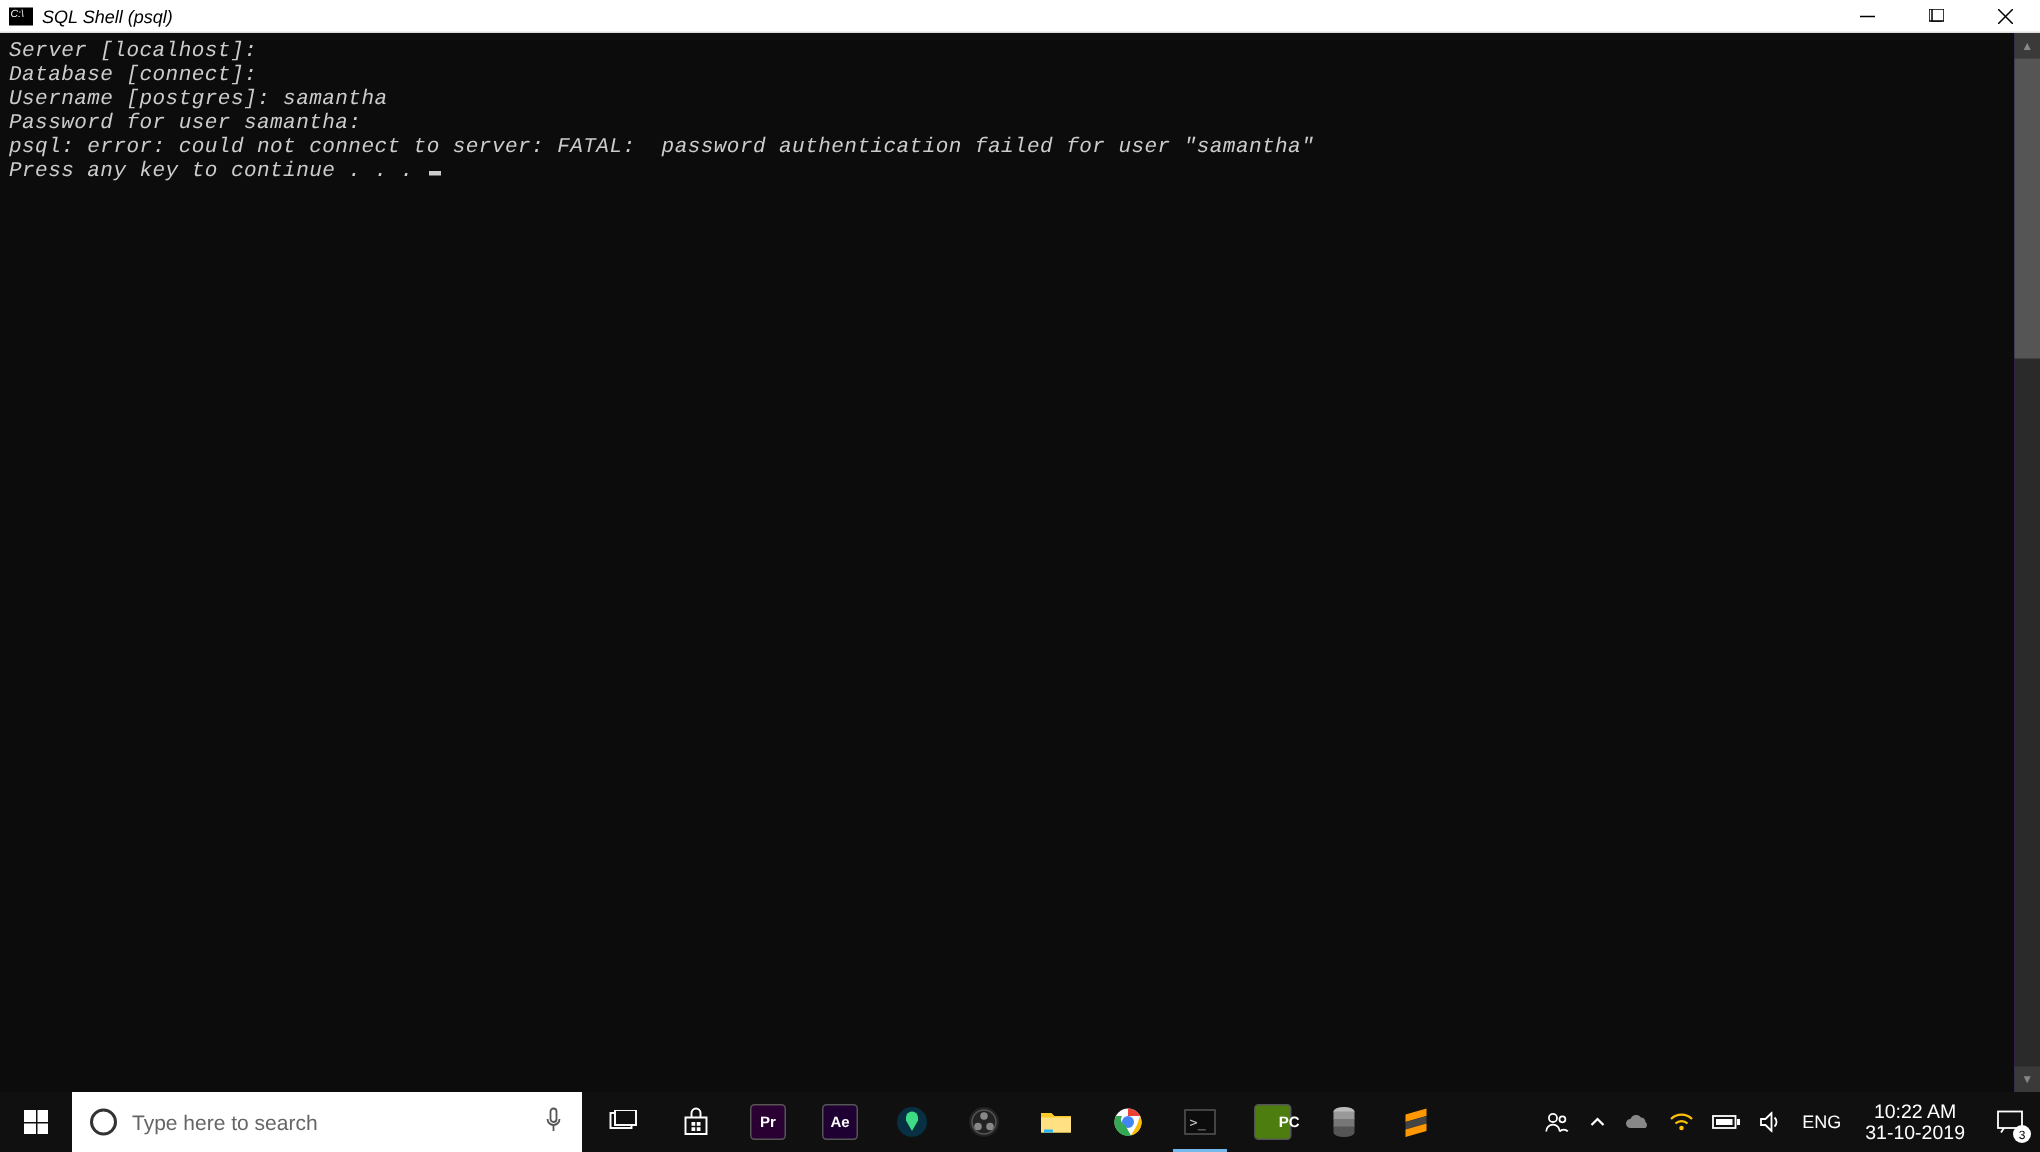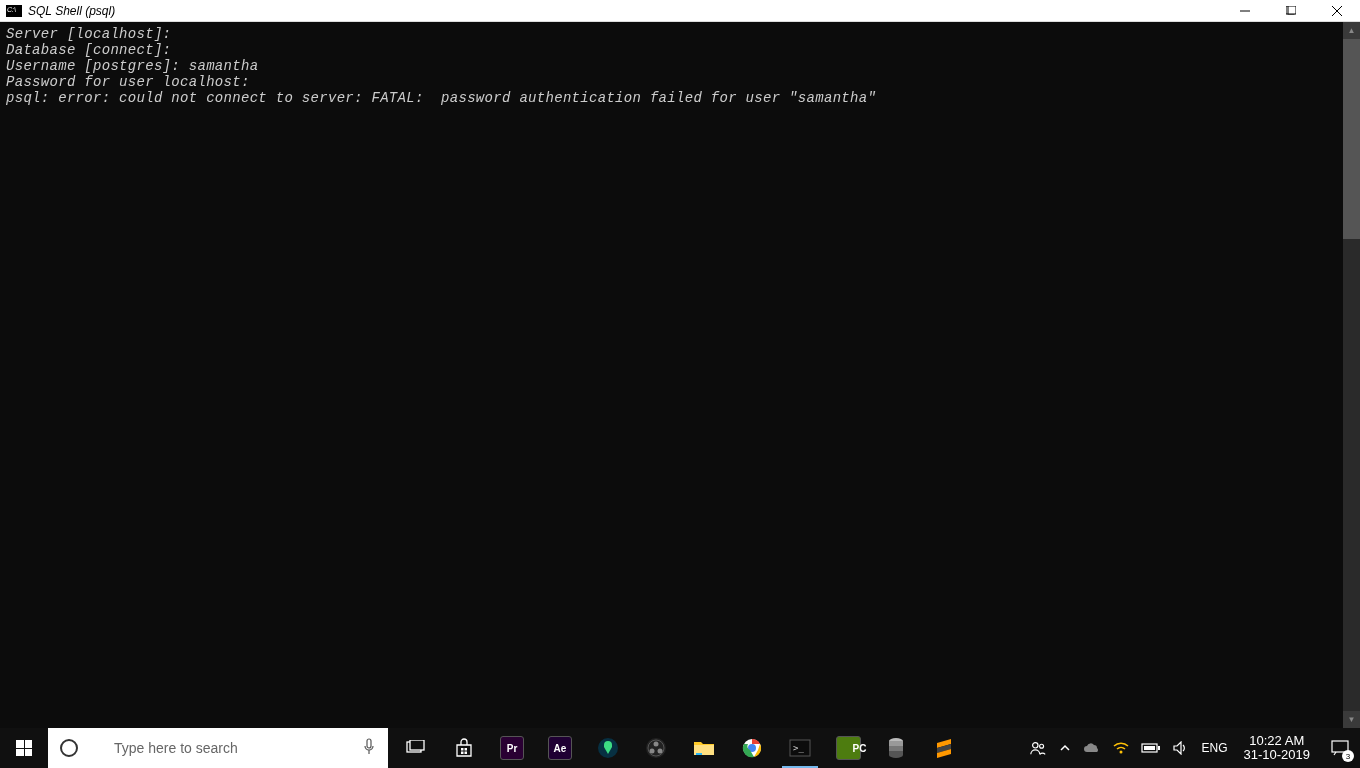--- a/index.html
+++ b/index.html
@@ -150,21 +150,20 @@
     }
     .search-box {
       width: 340px;
       height: 40px;
       background: #fff;
       display: flex;
       align-items: center;
       padding: 0 12px;
       color: #666;
       font-size: 14px;
-      gap: 26px;
     }
     .search-circle {
       width: 18px;
       height: 18px;
       border: 2px solid #333;
       border-radius: 50%;
       margin-right: 10px;
     }
     .search-mic {
       margin-left: auto;
@@ -269,21 +268,21 @@
       </div>
       <div class="titlebar-btn">
         <svg viewBox="0 0 10 10">
             <line x1="0" y1="0" x2="10" y2="10" stroke="#000" stroke-width="1"></line>
             <line x1="10" y1="0" x2="0" y2="10" stroke="#000" stroke-width="1"></line>
           </svg>
       </div>
     </div>
   </div>
   <div class="terminal-wrap">
-    <div class="terminal" id="terminal"><div>Server [localhost]:</div><div>Database [connect]:</div><div>Username [postgres]: samantha</div><div>Password for user localhost:</div><div>psql: error: could not connect to server: FATAL:  password authentication failed for user "samantha"</div></div>
+    <div class="terminal" id="terminal"><div>Server [localhost]:</div><div>Database [connect]:</div><div>Username [postgres]: samantha</div><div>Password for user samantha:</div><div>psql: error: could not connect to server: FATAL:  password authentication failed for user "samantha"</div><div>Press any key to continue . . . <span class="cursor-block"></span></div></div>
     <div class="scrollbar">
       <div class="scroll-arrow">▲</div>
       <div class="scroll-thumb"></div>
       <div class="scroll-arrow" style="position:absolute;bottom:0;">▼</div>
     </div>
   </div>
 </div>
 
 <div class="taskbar">
   <div class="start-btn">

